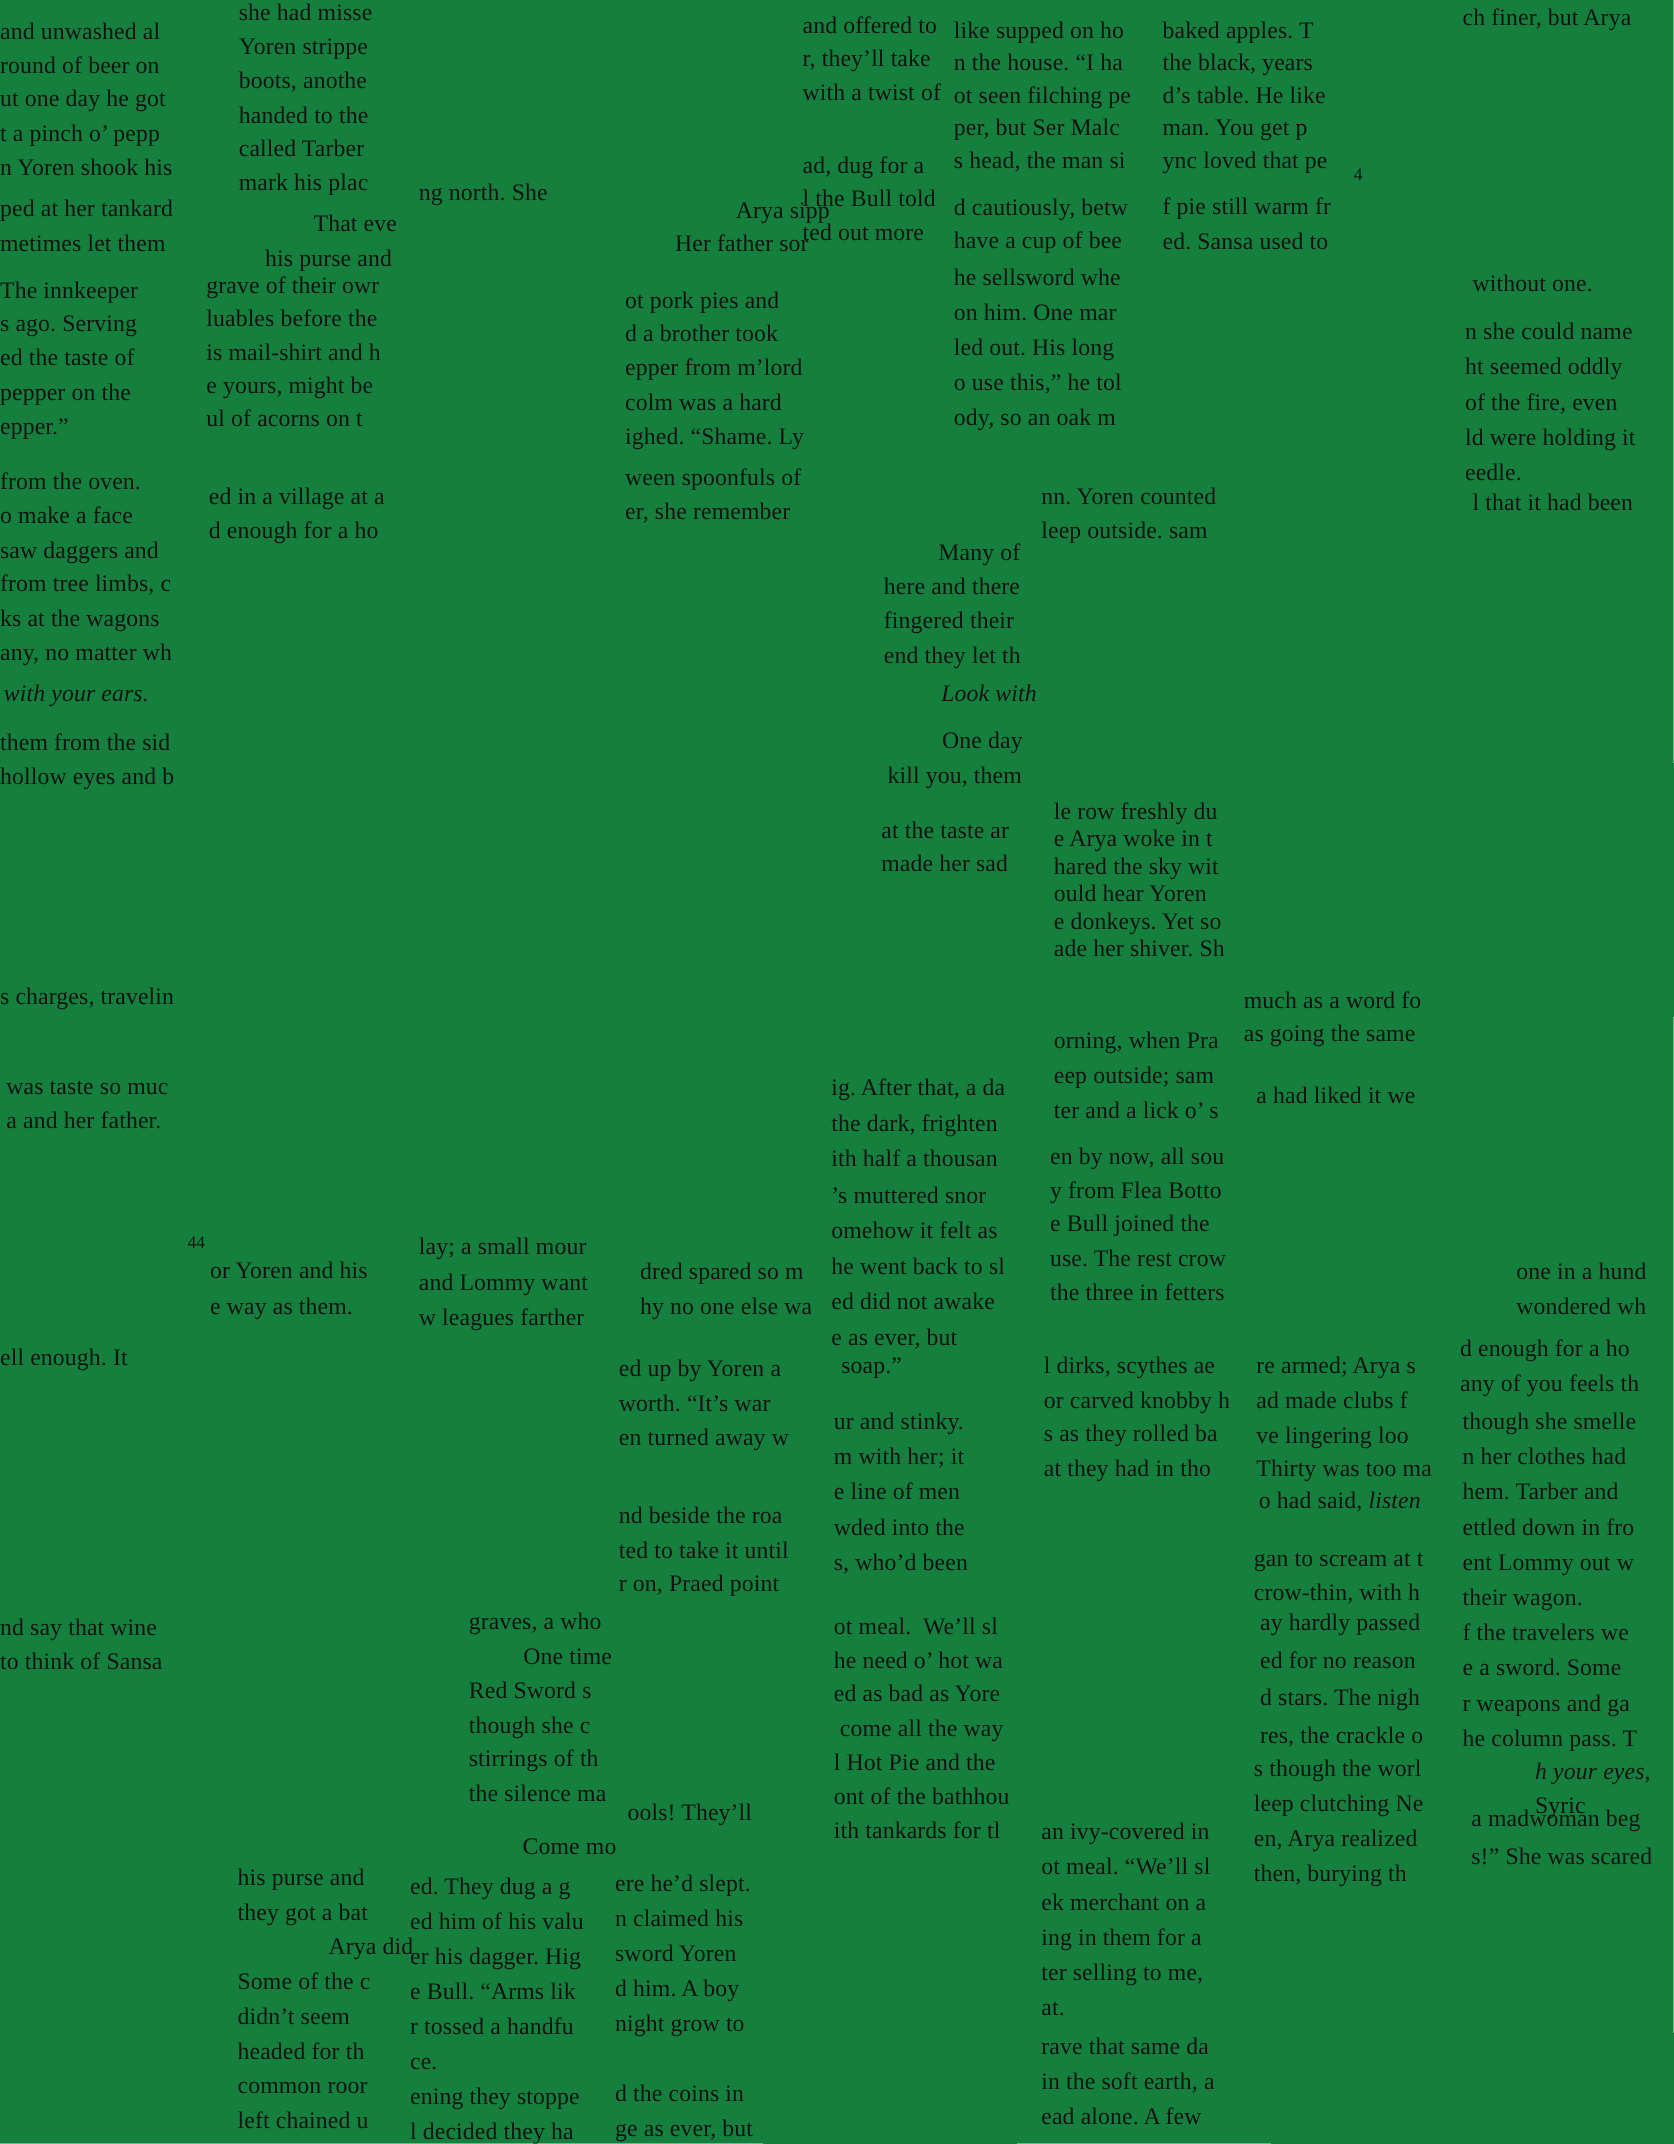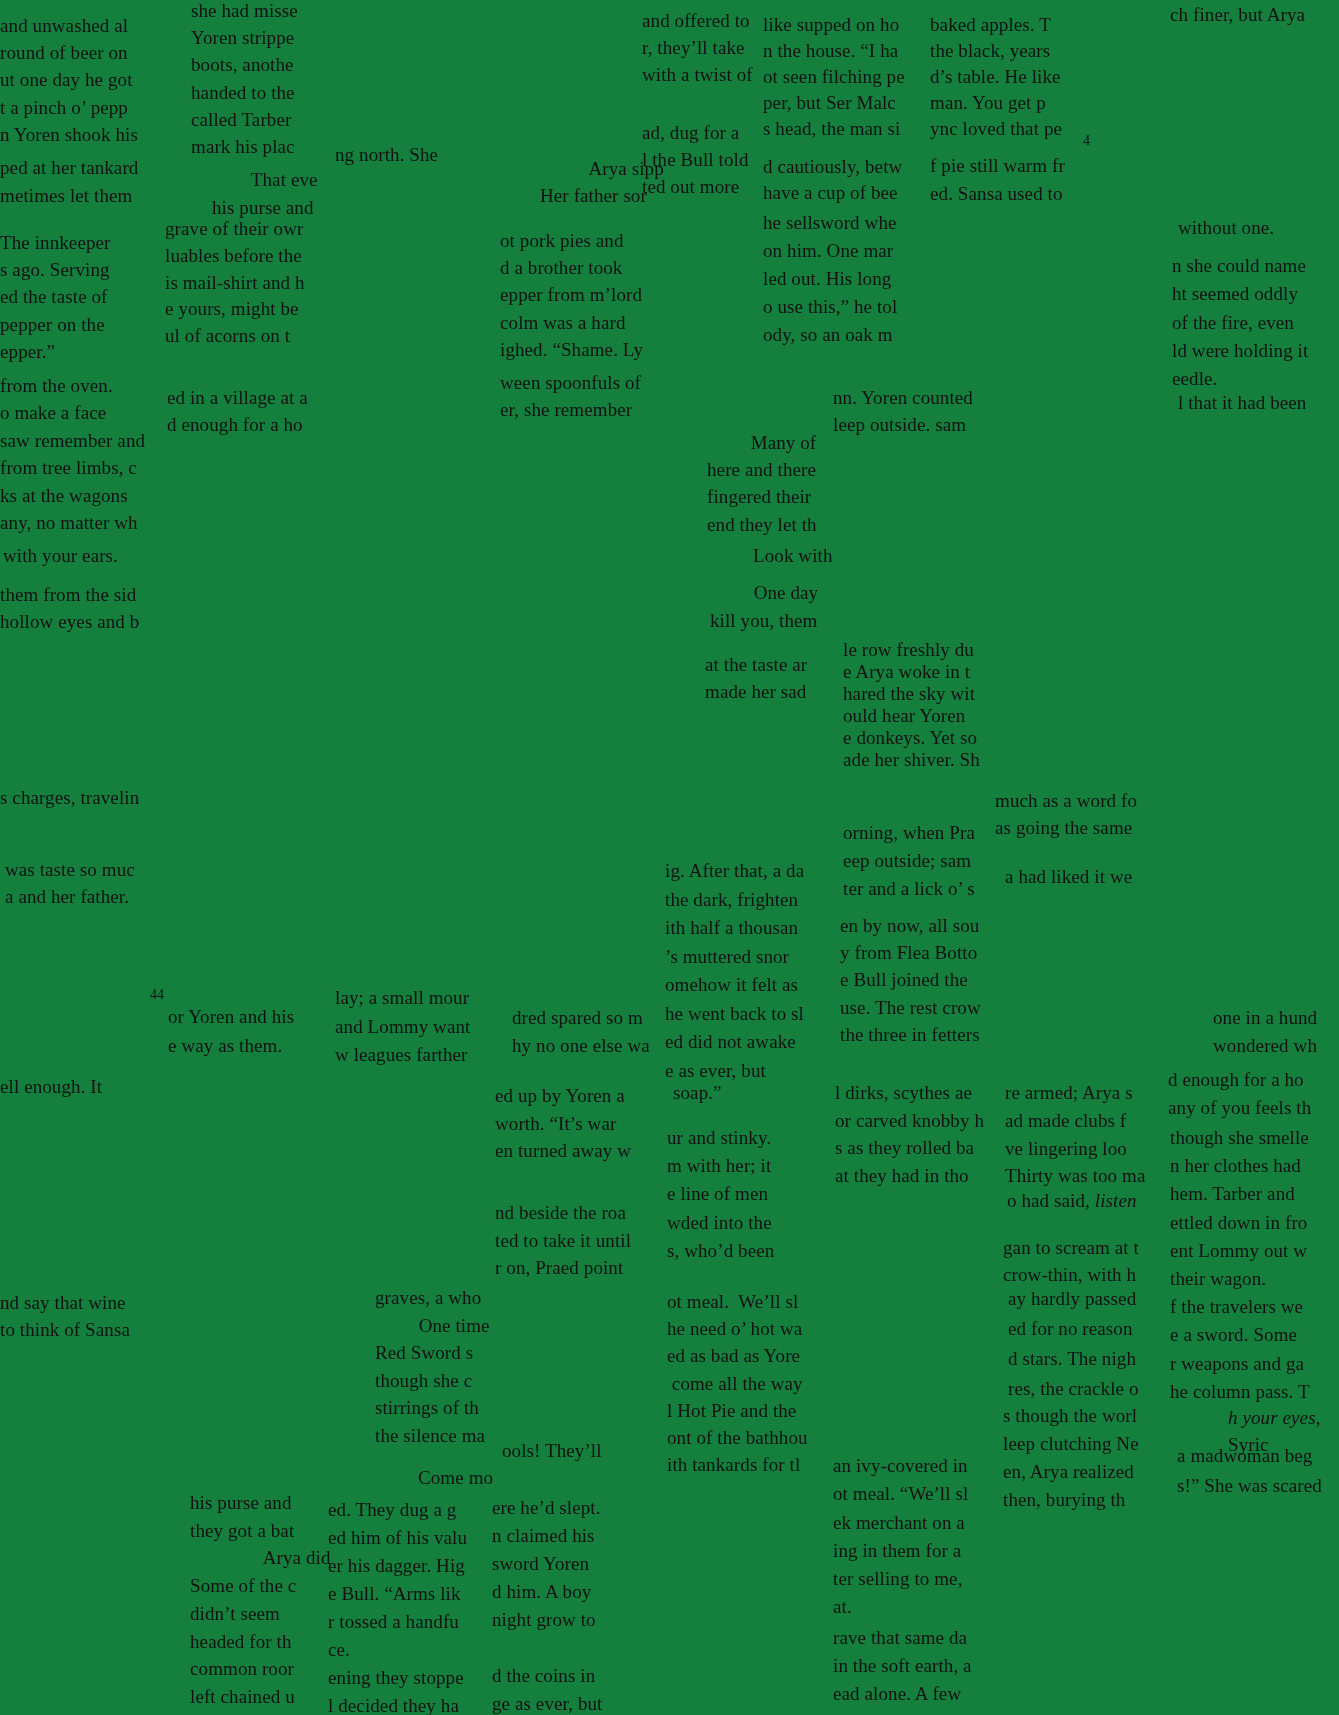--- a/index.html
+++ b/index.html
@@ -1,43 +1,43 @@
 <!DOCTYPE html>
 <html><head>
 <meta charset="utf-8">
 <style>
   html,body{margin:0;padding:0;background:#fff;}
   #canvas{position:relative;width:1339px;height:1715px;background:#15803d;overflow:hidden;
           font-family:"Liberation Serif","DejaVu Serif",serif;color:#121212;}
   .frag{position:absolute;white-space:pre-wrap;font-size:19px;line-height:27.2px;
         letter-spacing:0.1px;}
-  .i{text-align:center;}
+  .i{font-style:italic;text-align:center;}
   .small{font-size:14px;line-height:14px;}
   .frag em{font-style:italic;}
 </style>
 </head>
 <body>
 
 <div id="canvas">
 
   <div class="frag" style="left:0px;top:12px">and unwashed al
 round of beer on
 ut one day he got
 t a pinch o’ pepp
 n Yoren shook his</div>
   <div class="frag" style="left:0px;top:154px;line-height:28px">ped at her tankard
 metimes let them</div>
-  <div class="frag" style="left:0px;top:229px">The innkeeper
+  <div class="frag" style="left:0px;top:219px">The innkeeper
 s ago. Serving
 ed the taste of
 pepper on the
 epper.”</div>
   <div class="frag" style="left:0px;top:372px">from the oven.
 o make a face</div>
-  <div class="frag" style="left:0px;top:427px;line-height:27.3px">saw remember and
+  <div class="frag" style="left:0px;top:427px;line-height:27.3px">saw daggers and
 from tree limbs, c
 ks at the wagons
 any, no matter wh</div>
   <div class="frag i" style="left:3px;top:542px">with your ears.</div>
   <div class="frag" style="left:0px;top:581px">them from the sid
 hollow eyes and b</div>
   <div class="frag" style="left:0px;top:784px">s charges, travelin</div>
   <div class="frag" style="left:5px;top:856px">was taste so muc
 a and her father.</div>
   <div class="frag" style="left:0px;top:1073px">ell enough. It</div>

